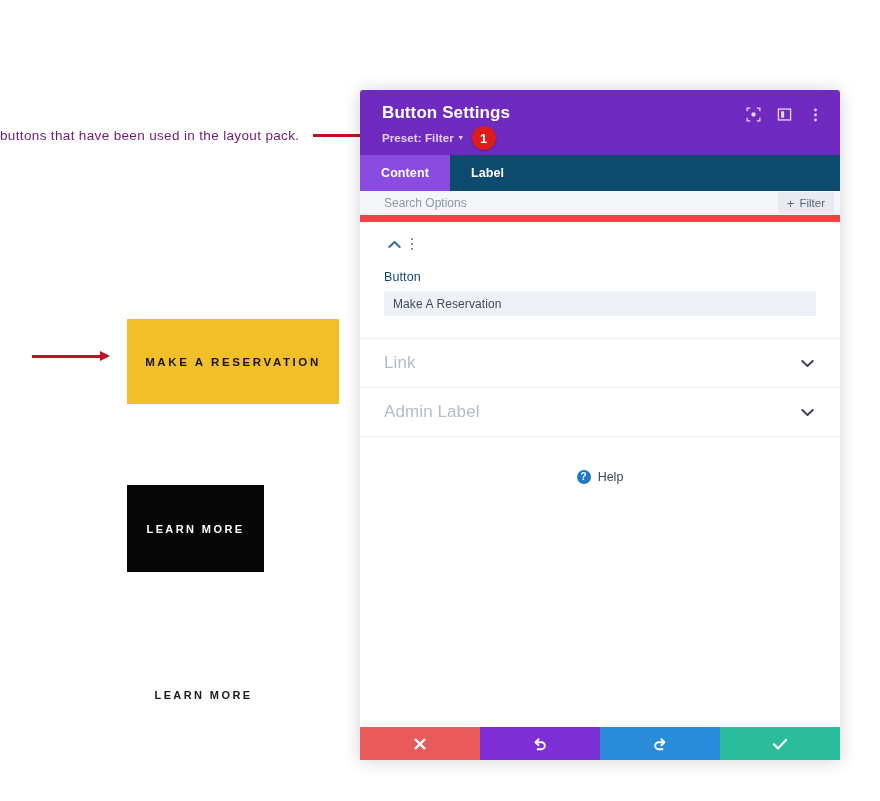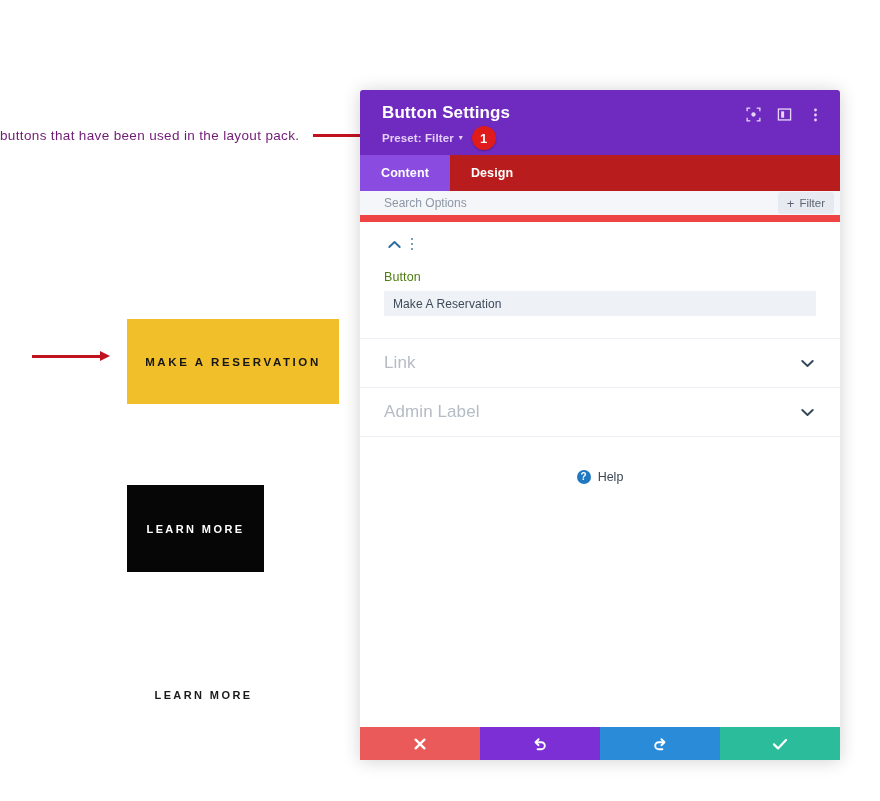--- a/index.html
+++ b/index.html
@@ -190,21 +190,21 @@
     display: flex;
     align-items: center;
     justify-content: center;
     color: #e7d6f8;
     cursor: pointer;
   }
   .hicon svg { display: block; }
 
   .tabs {
     height: 36px;
-    background: #b91c1c;
+    background: #0c4a6e;
     display: flex;
     align-items: stretch;
     flex: 0 0 auto;
   }
   .tab {
     padding: 0 21px;
     display: flex;
     align-items: center;
     font-size: 12.5px;
     font-weight: bold;
@@ -291,21 +291,21 @@
   .dots-vert i {
     display: block;
     width: 2.5px;
     height: 2.5px;
     border-radius: 50%;
     background: #4d7f9e;
   }
 
   .field-label {
     font-size: 12.5px;
-    color: #4d7c0f;
+    color: #0c4a6e;
     margin: 4px 0 7px 0;
     letter-spacing: 0.1px;
   }
   .field-input {
     width: 100%;
     height: 25px;
     background: #eef1f5;
     border: none;
     outline: none;
     padding: 0 9px;
@@ -438,21 +438,21 @@
             <circle cx="2.5" cy="3" r="1.4"></circle>
             <circle cx="2.5" cy="8" r="1.4"></circle>
             <circle cx="2.5" cy="13" r="1.4"></circle>
           </svg>
         </span>
       </div>
     </div>
 
     <div class="tabs">
       <div class="tab active">Content</div>
-      <div class="tab">Design</div>
+      <div class="tab">Label</div>
     </div>
 
     <div class="search-bar">
       <input class="search-input" type="text" placeholder="Search Options" style="">
       <div class="filter-btn">
         <span class="filter-plus">+</span>
         <span>Filter</span>
       </div>
     </div>
 

